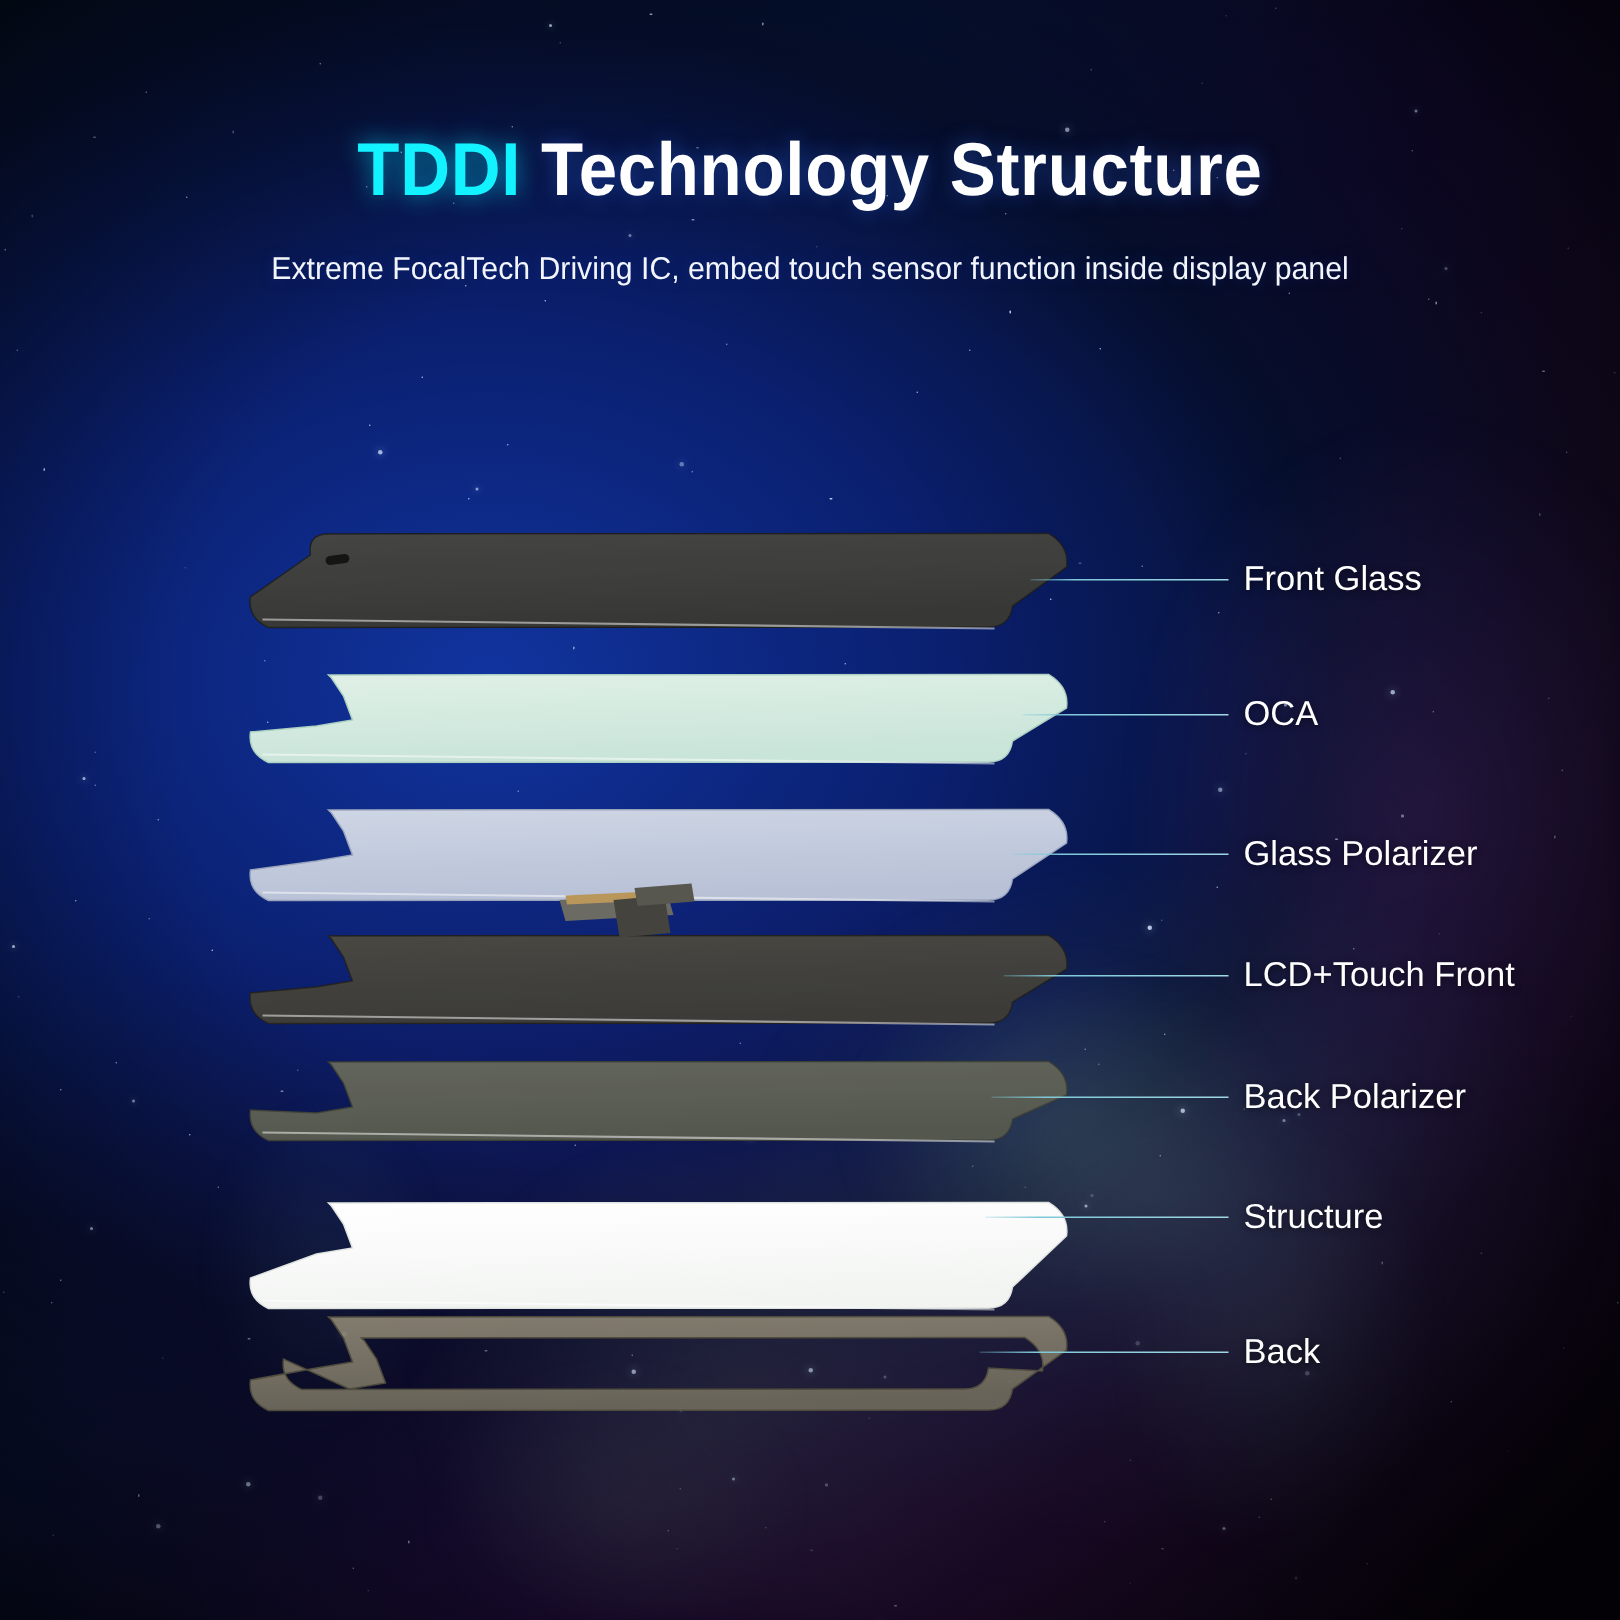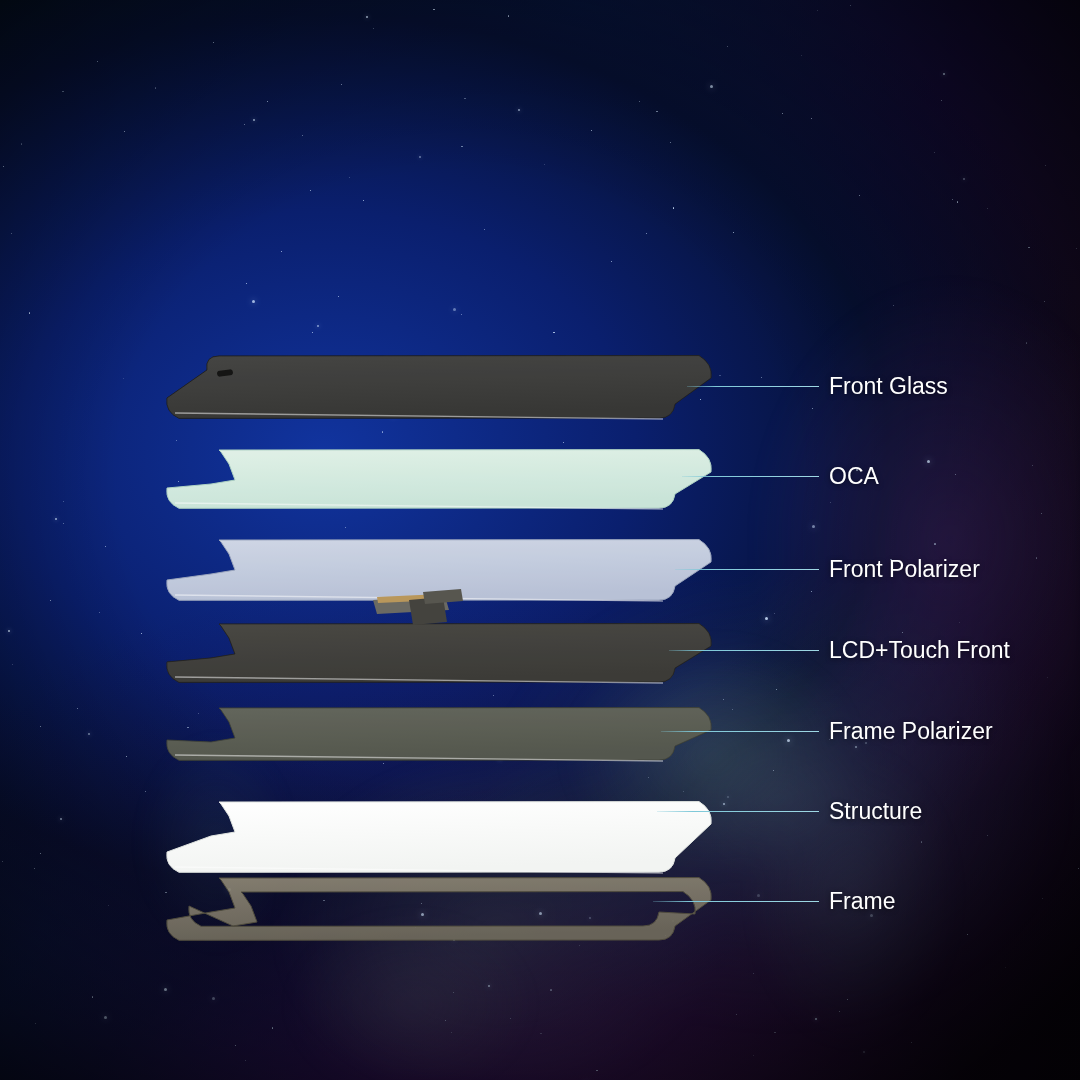--- a/index.html
+++ b/index.html
@@ -265,20 +265,26 @@
       <div class="st" style="left: 281.1px; top: 250.7px; width: 1.2px; height: 1.2px; opacity: 0.84;"></div>
       <div class="st" style="left: 943.4px; top: 72.6px; width: 2px; height: 2px; opacity: 0.91; box-shadow: rgba(190, 220, 255, 0.8) 0px 0px 4px;"></div>
       <div class="st" style="left: 753.2px; top: 1054.7px; width: 1.2px; height: 1.2px; opacity: 0.31;"></div>
       <div class="st" style="left: 351.6px; top: 717.8px; width: 1.2px; height: 1.2px; opacity: 0.51;"></div>
       <div class="st" style="left: 920.7px; top: 841.4px; width: 1.2px; height: 1.2px; opacity: 0.59;"></div>
       <div class="st" style="left: 453.4px; top: 308px; width: 3px; height: 3px; opacity: 0.45; box-shadow: rgba(190, 220, 255, 0.8) 0px 0px 6px;"></div>
       <div class="st" style="left: 934.4px; top: 543.4px; width: 1.2px; height: 1.2px; opacity: 0.6;"></div>
     </div>
   <div class="bg bg-vig"></div>
 
+  <div class="header">
+    <div class="title">
+      <span class="accent">TDDI</span><span> Technology Structure</span>
+    </div>
+    <div class="subtitle">Extreme FocalTech Driving IC, embed touch sensor function inside display panel</div>
+  </div>
 
   <div class="stack" id="stack">
       <div class="layer" style="left: 0px; top: 0px;">
         <svg width="1080" height="1080">
           <defs>
             <linearGradient id="g0" x1="0" y1="0" x2="0.25" y2="1">
               <stop offset="0%" stop-color="#3a3a38"></stop>
               <stop offset="100%" stop-color="#2b2b29"></stop>
             </linearGradient>
           </defs>
@@ -376,33 +382,33 @@
       <div class="callout" style="left: 650px; top: 386px; width: 132px;">
         <div class="lead" style="width: 100%;"></div>
         <div class="lead-label">Front Glass</div>
       </div>
       <div class="callout" style="left: 645px; top: 476px; width: 137px;">
         <div class="lead" style="width: 100%;"></div>
         <div class="lead-label">OCA</div>
       </div>
       <div class="callout" style="left: 638px; top: 569px; width: 144px;">
         <div class="lead" style="width: 100%;"></div>
-        <div class="lead-label">Front Polarizer</div>
+        <div class="lead-label">Glass Polarizer</div>
       </div>
       <div class="callout" style="left: 632px; top: 650px; width: 150px;">
         <div class="lead" style="width: 100%;"></div>
         <div class="lead-label">LCD+Touch Front</div>
       </div>
       <div class="callout" style="left: 624px; top: 731px; width: 158px;">
         <div class="lead" style="width: 100%;"></div>
-        <div class="lead-label">Frame Polarizer</div>
+        <div class="lead-label">Back Polarizer</div>
       </div>
       <div class="callout" style="left: 620px; top: 811px; width: 162px;">
         <div class="lead" style="width: 100%;"></div>
         <div class="lead-label">Structure</div>
       </div>
       <div class="callout" style="left: 616px; top: 901px; width: 166px;">
         <div class="lead" style="width: 100%;"></div>
-        <div class="lead-label">Frame</div>
+        <div class="lead-label">Back</div>
       </div>
     </div>
 
 </div>
 
 </body></html>

